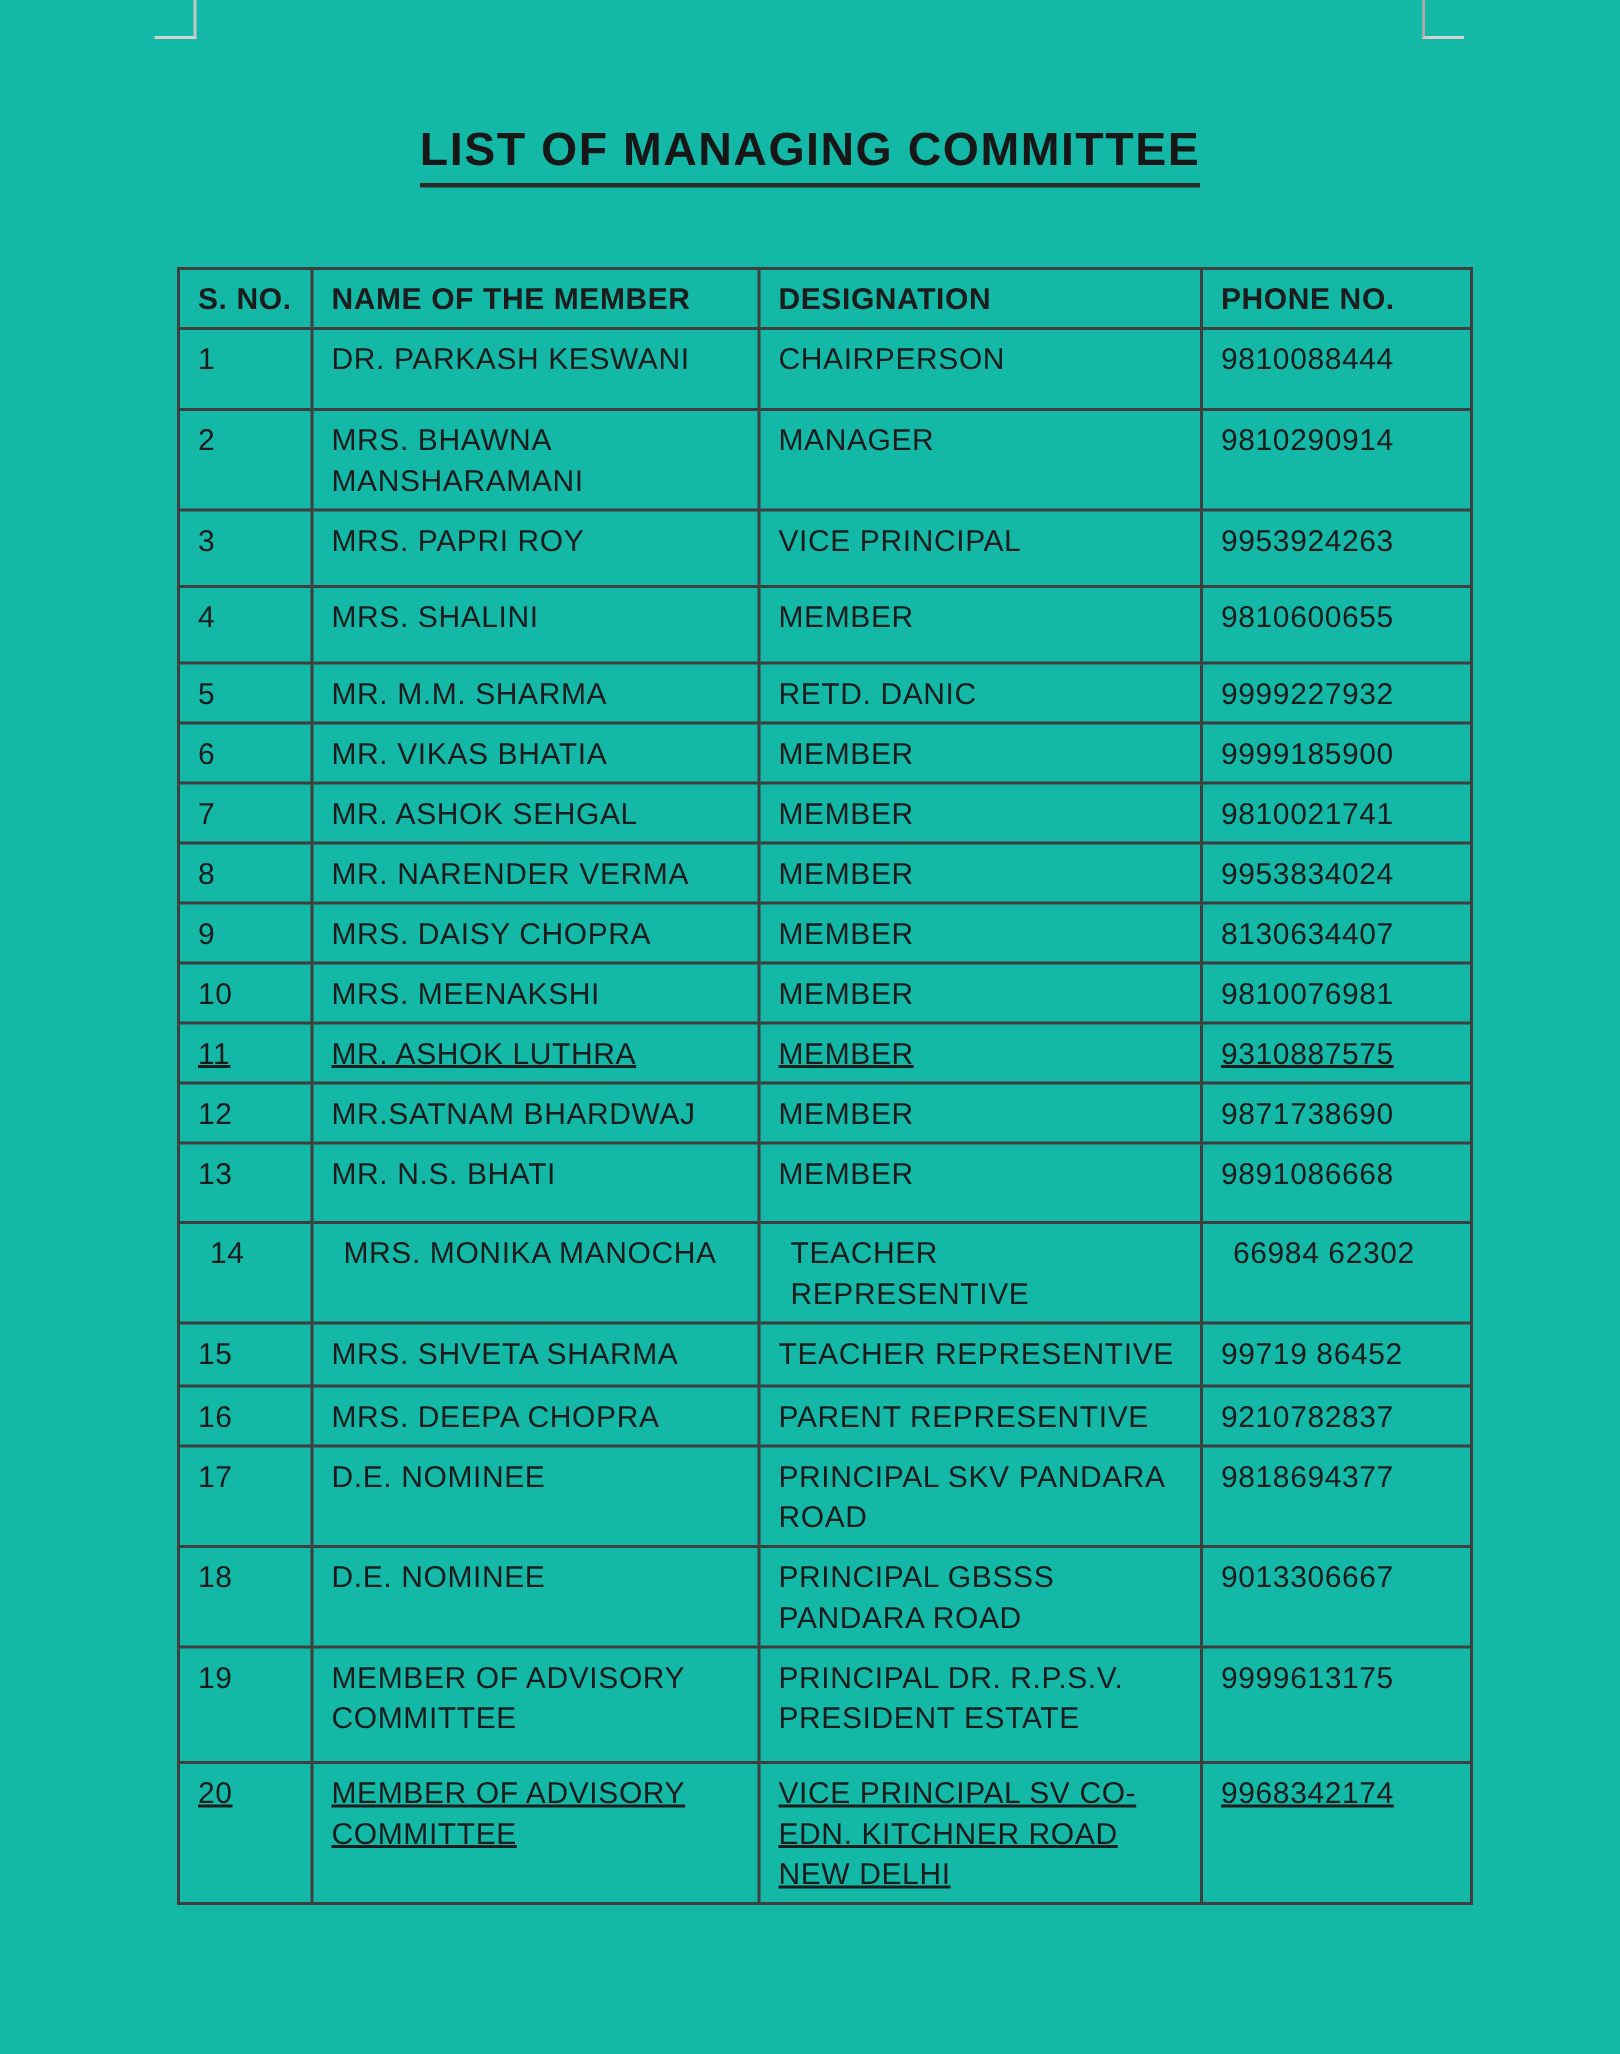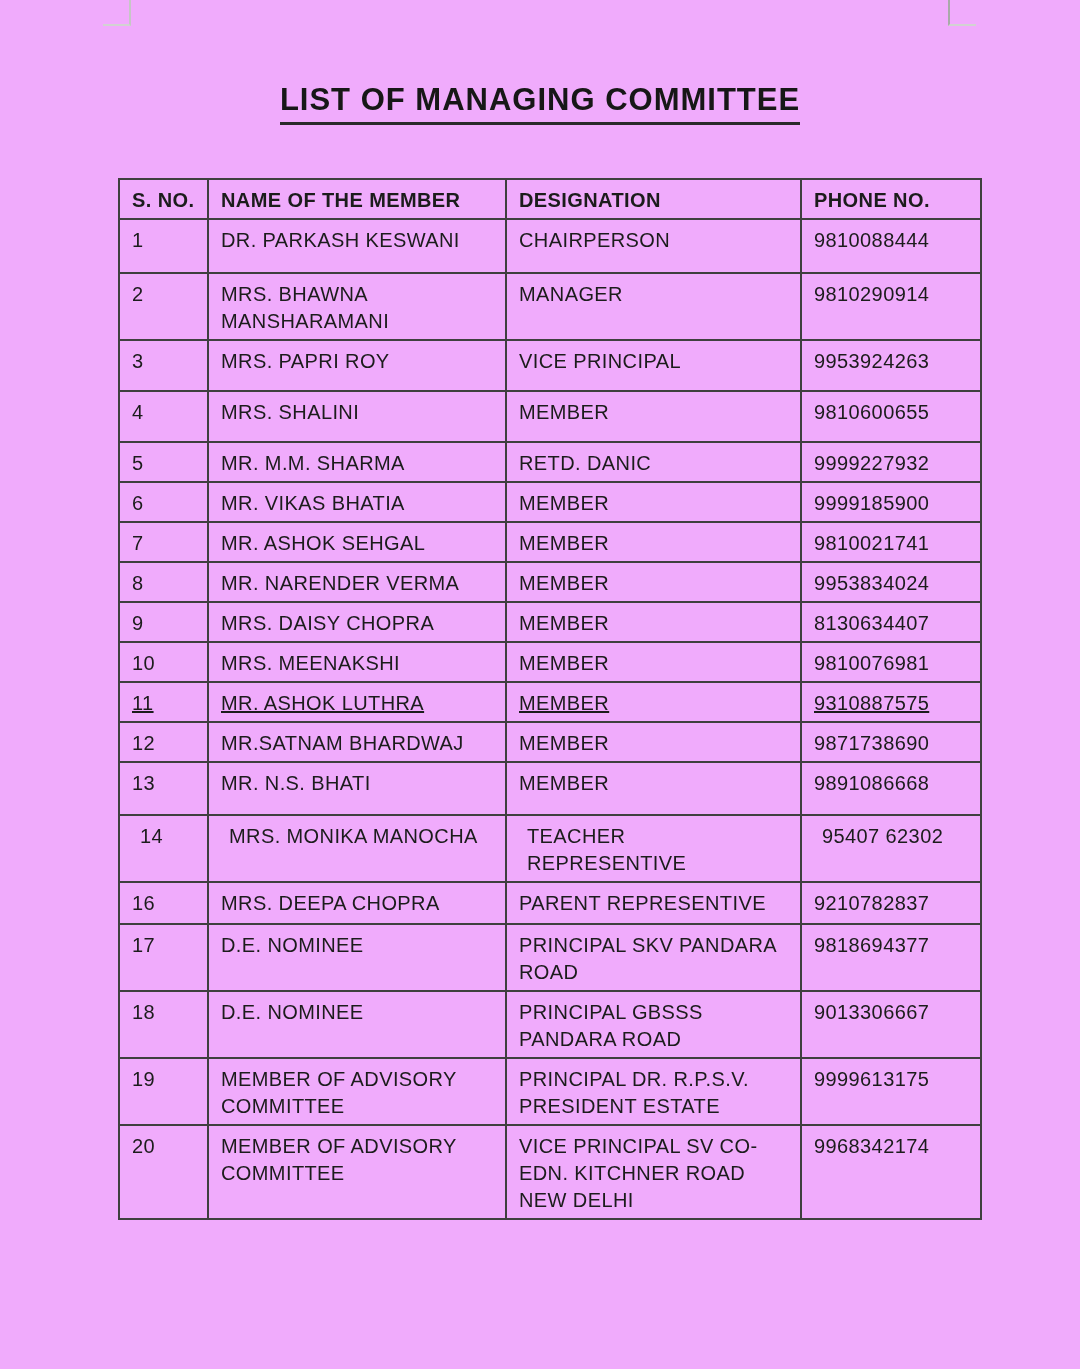--- a/index.html
+++ b/index.html
@@ -8,21 +8,21 @@
     width: 1080px;
     height: 1369px;
     position: relative;
     font-family: "Liberation Sans", sans-serif;
     color: #1c1c1c;
     overflow: hidden;
   }
   .page {
     position: absolute;
     inset: 0;
-    background: #f0abfc;
+    background: #14b8a6;
   }
   
   .crop-mark {
     position: absolute;
     top: 0;
     width: 28px;
     height: 26px;
   }
   .crop-mark.left {
     left: 103px;
@@ -197,21 +197,27 @@
         <tr>
           <td class="col-sno">13</td>
           <td class="col-name">MR. N.S. BHATI</td>
           <td class="col-desig">MEMBER</td>
           <td class="col-phone">9891086668</td>
         </tr>
         <tr>
           <td class="col-sno">14</td>
           <td class="col-name">MRS. MONIKA MANOCHA</td>
           <td class="col-desig">TEACHER REPRESENTIVE</td>
-          <td class="col-phone">95407 62302</td>
+          <td class="col-phone">66984 62302</td>
+        </tr>
+        <tr>
+          <td class="col-sno">15</td>
+          <td class="col-name">MRS. SHVETA SHARMA</td>
+          <td class="col-desig">TEACHER REPRESENTIVE</td>
+          <td class="col-phone">99719 86452</td>
         </tr>
         <tr>
           <td class="col-sno">16</td>
           <td class="col-name">MRS. DEEPA CHOPRA</td>
           <td class="col-desig">PARENT REPRESENTIVE</td>
           <td class="col-phone">9210782837</td>
         </tr>
         <tr>
           <td class="col-sno">17</td>
           <td class="col-name">D.E. NOMINEE</td>

